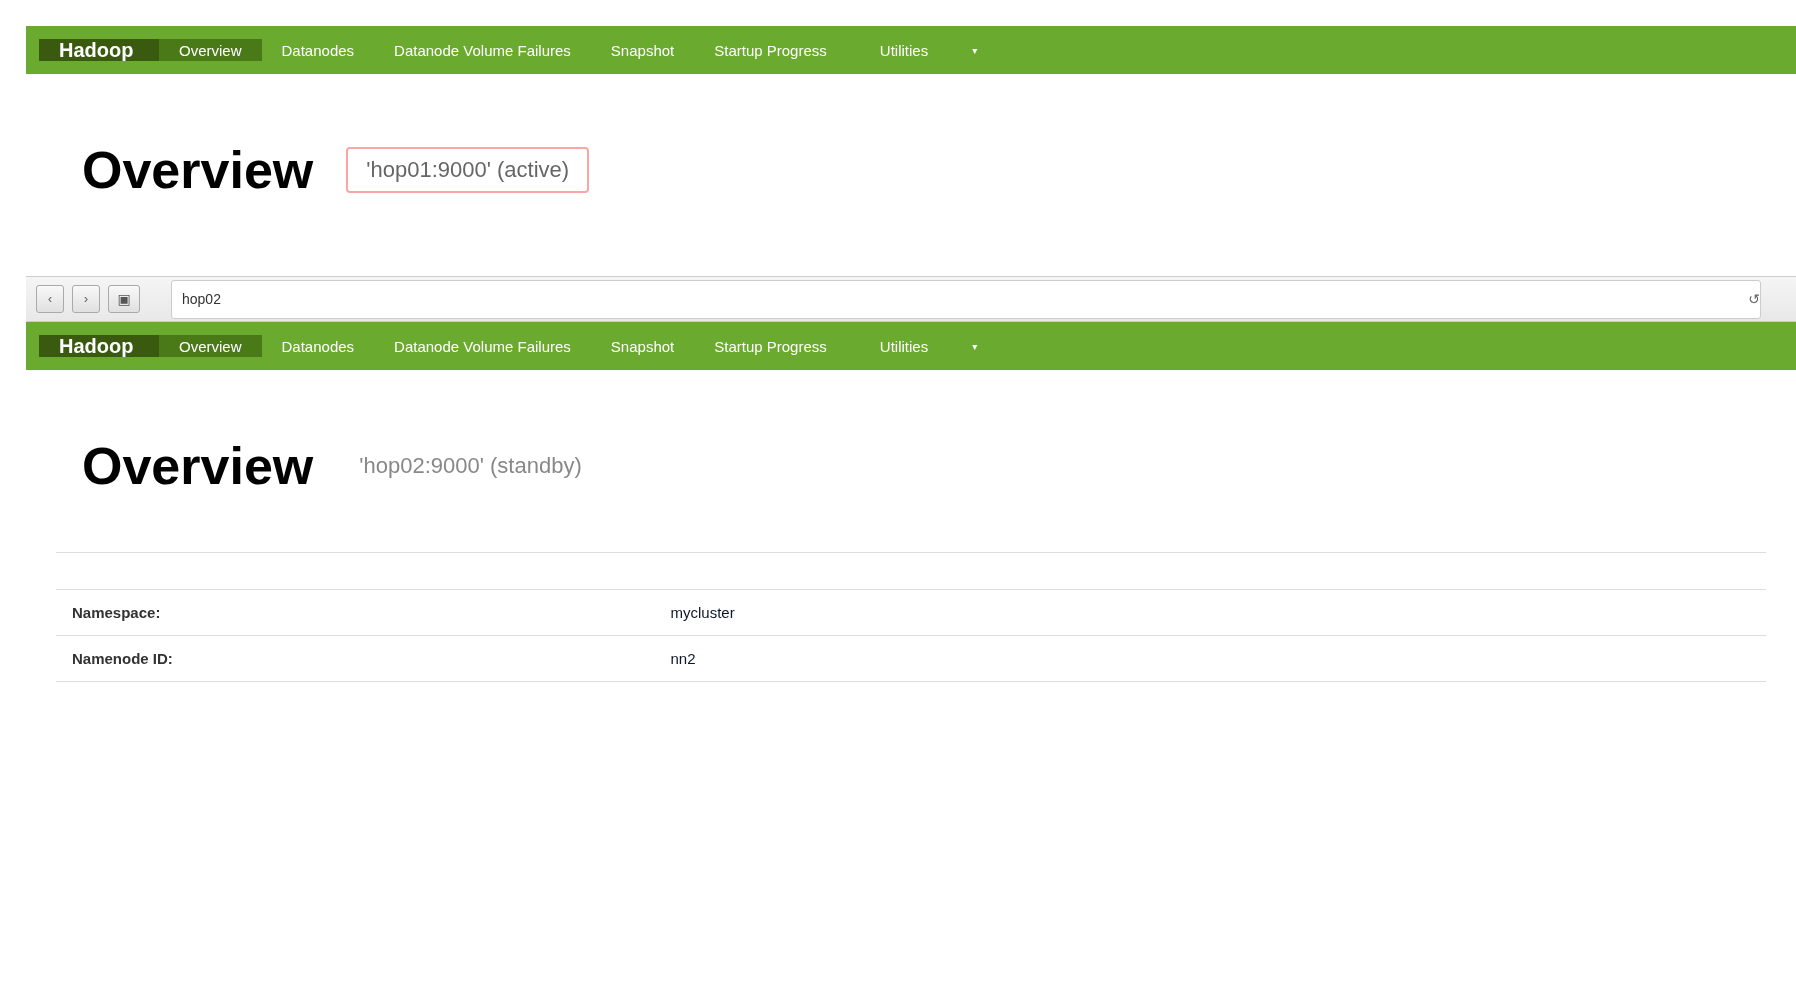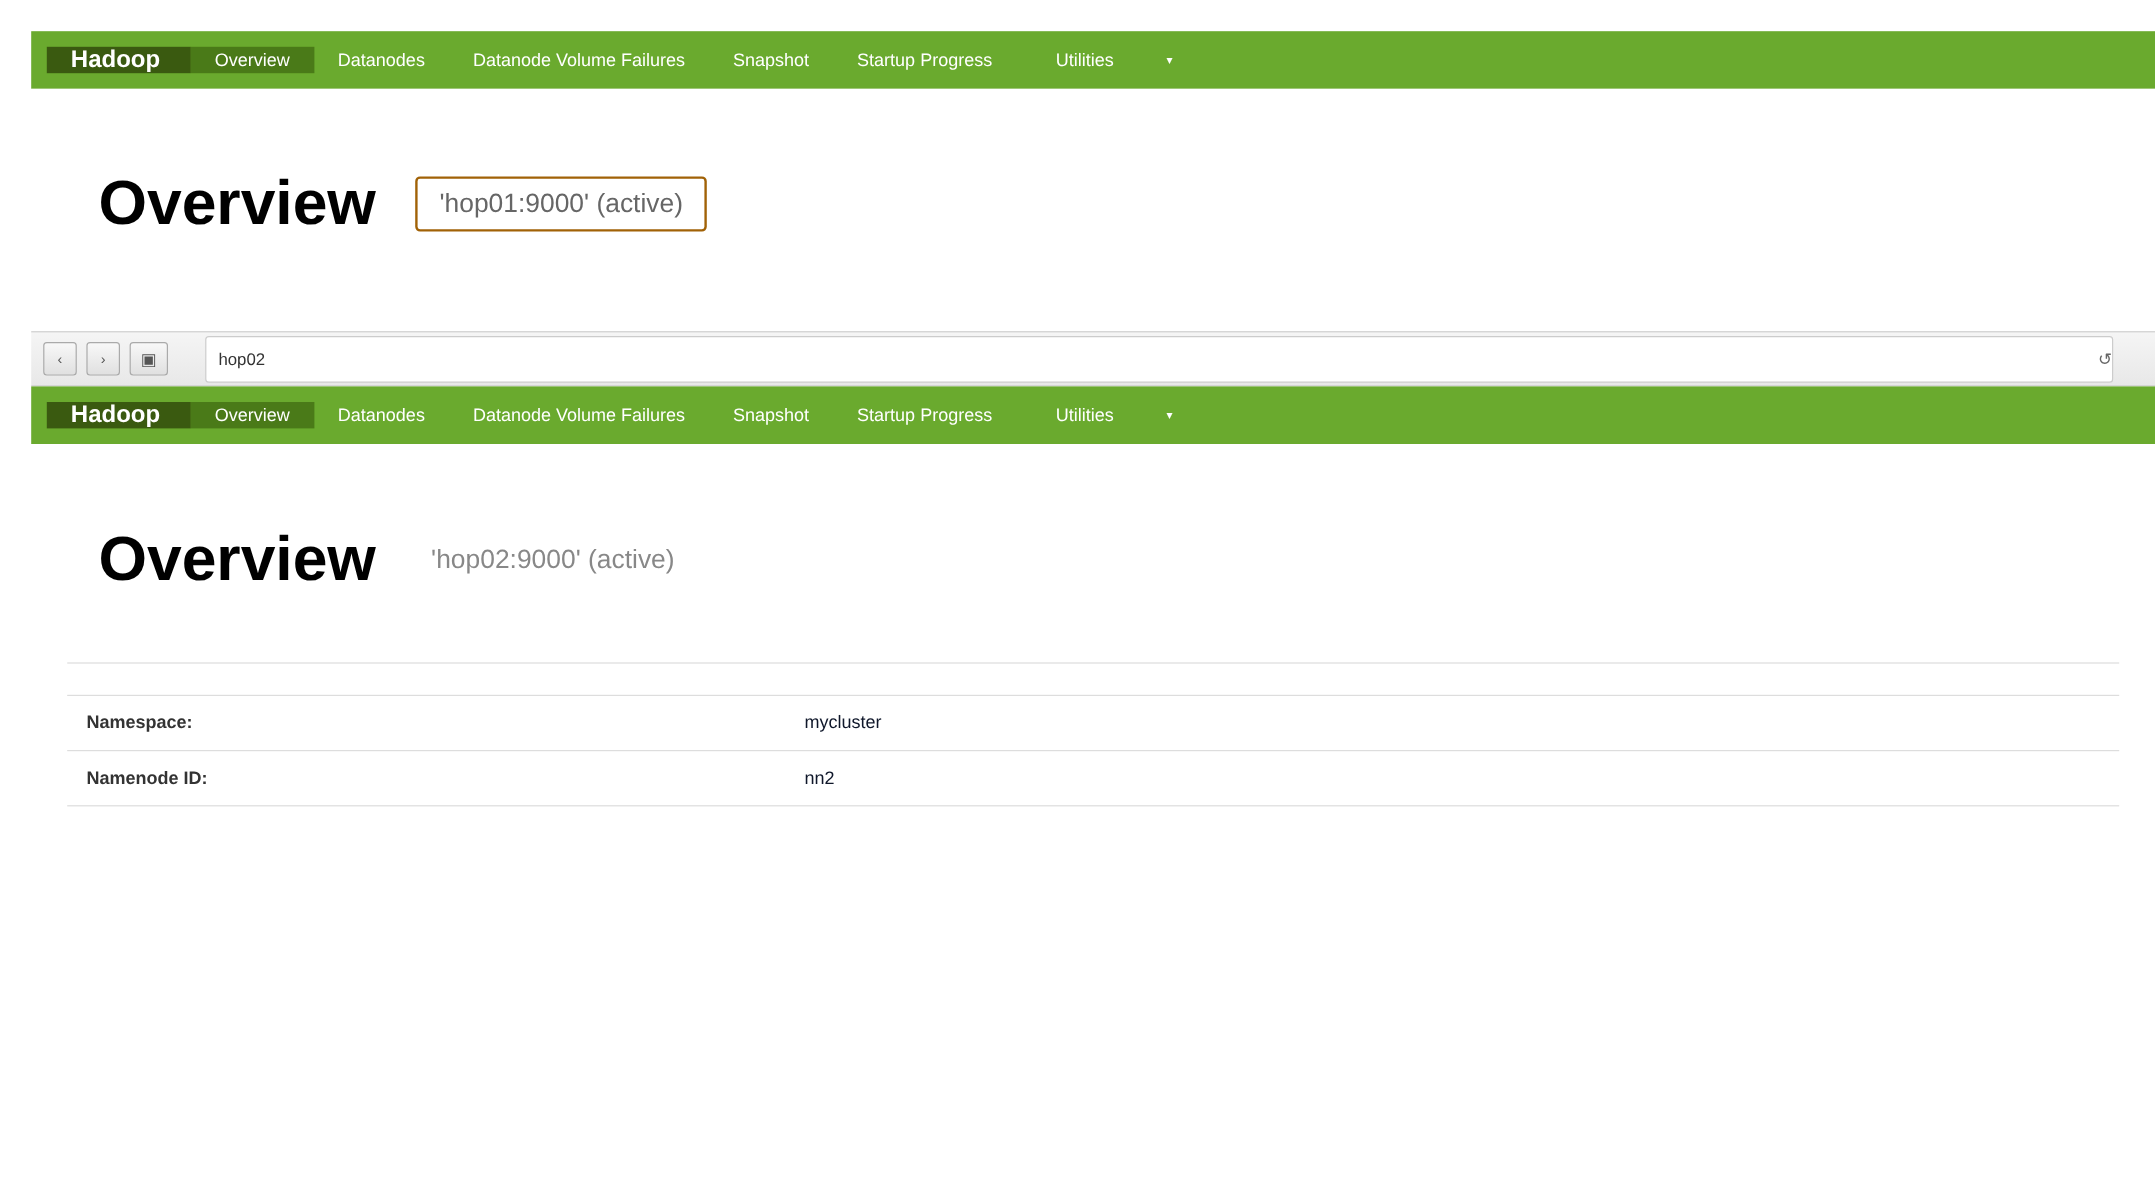--- a/index.html
+++ b/index.html
@@ -74,21 +74,21 @@
       margin-bottom: 20px;
     }
 
     .page-title h1 {
       font-size: 52px;
       font-weight: bold;
       color: #000;
     }
 
     .active-badge {
-      border: 2px solid #a16207;
+      border: 2px solid #fca5a5;
       border-radius: 4px;
       padding: 8px 18px;
       font-size: 22px;
       color: #666;
       white-space: nowrap;
     }
 
     
     .browser-toolbar {
       background: linear-gradient(to bottom, #f5f5f5, #e8e8e8);
@@ -184,20 +184,21 @@
 
     .standby-text {
       font-size: 22px;
       color: #888;
     }
 
     
     .info-table {
       width: 100%;
       border-collapse: collapse;
+      margin-top: 10px;
     }
 
     .info-table tr {
       border-top: 1px solid #ddd;
       border-bottom: 1px solid #ddd;
     }
 
     .info-table td {
       padding: 14px 16px;
       font-size: 15px;
@@ -261,21 +262,21 @@
   <a class="navbar-item">Startup Progress</a>
   <a class="navbar-item utilities">
     <span>Utilities</span>
     <span class="dropdown-arrow">▾</span>
   </a>
 </nav>
 
 <div class="content-section2">
   <div class="page-title2">
     <h1>Overview</h1>
-    <span class="standby-text">'hop02:9000' (active)</span>
+    <span class="standby-text">'hop02:9000' (standby)</span>
   </div>
 
   <hr class="divider">
 
   <table class="info-table">
     <tbody>
       <tr>
         <td>Namespace:</td>
         <td>mycluster</td>
       </tr>

